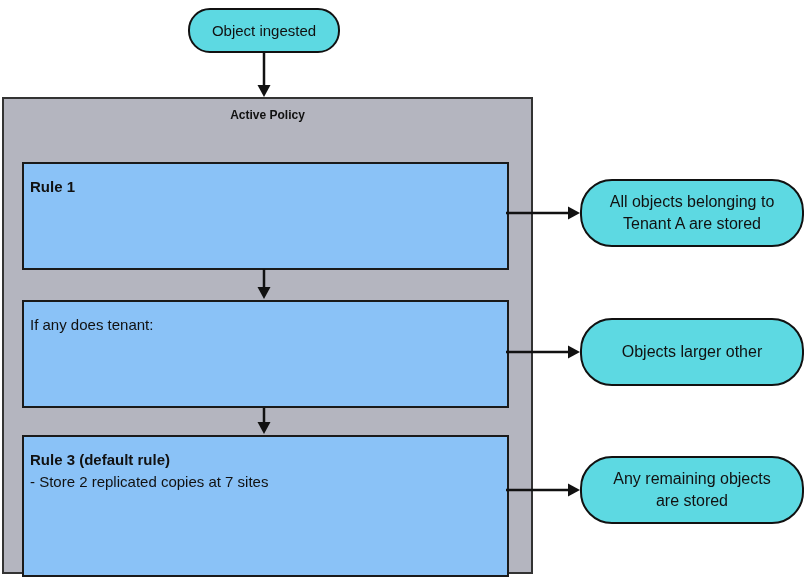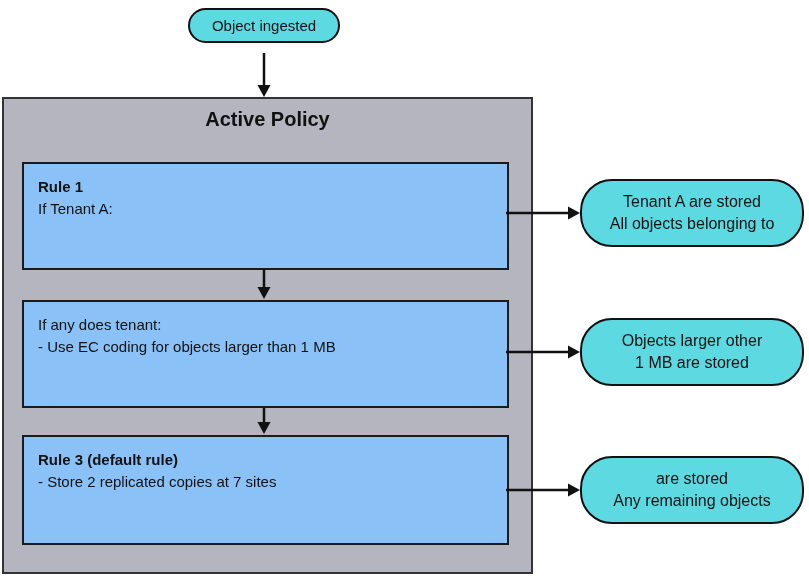--- a/index.html
+++ b/index.html
@@ -20,53 +20,53 @@
     display: flex;
     align-items: center;
     justify-content: center;
     text-align: center;
     box-sizing: border-box;
     font-size: 16px;
     line-height: 22px;
   }
   .start-pill {
     left: 188px; top: 8px;
-    width: 152px; height: 35px;
+    width: 152px; height: 45px;
     border-radius: 22px;
     font-size: 15px;
   }
   .result-pill {
     left: 580px;
     width: 224px; height: 68px;
     border-radius: 32px;
   }
   .result-pill span { display: block; }
   .policy-box {
     position: absolute;
     left: 2px; top: 97px;
     width: 531px; height: 477px;
     background: #b4b5bf;
     border: 2px solid #333333;
     box-sizing: border-box;
   }
   .policy-title {
     text-align: center;
     font-weight: bold;
-    font-size: 20px;
+    font-size: 12px;
     margin-top: 9px;
   }
   .rule-box {
     position: absolute;
     left: 18px;
     width: 487px;
     height: 108px;
     background: #8ac2f7;
     border: 2px solid #1a1a1a;
     box-sizing: border-box;
-    padding: 12px 14px;
+    padding: 12px 6px;
     font-size: 15px;
     line-height: 22px;
   }
   .rule-title { font-weight: bold; }
   .arrow-layer {
     position: absolute;
     left: 0; top: 0;
     width: 809px; height: 580px;
     pointer-events: none;
   }
@@ -78,52 +78,49 @@
 
   <div class="pill start-pill">
     <span>Object ingested</span>
   </div>
 
   <div class="policy-box">
     <div class="policy-title">Active Policy</div>
 
     <div class="rule-box" style="top:63px;">
       <div class="rule-title">Rule 1</div>
-      <div>If Tenant A:</div>
     </div>
 
     <div class="rule-box" style="top:201px;">
       <div>If any does tenant:</div>
-      <div>- Use EC coding for objects larger than 1 MB</div>
     </div>
 
-    <div class="rule-box" style="top:336px; height:110px;">
+    <div class="rule-box" style="top:336px; height:142px;">
       <div class="rule-title">Rule 3 (default rule)</div>
       <div>- Store 2 replicated copies at 7 sites</div>
     </div>
   </div>
 
   <div class="pill result-pill" style="top:179px;">
     <div>
+      <span>All objects belonging to</span>
       <span>Tenant A are stored</span>
-      <span>All objects belonging to</span>
     </div>
   </div>
 
   <div class="pill result-pill" style="top:318px;">
     <div>
       <span>Objects larger other</span>
-      <span>1 MB are stored</span>
     </div>
   </div>
 
   <div class="pill result-pill" style="top:456px;">
     <div>
+      <span>Any remaining objects</span>
       <span>are stored</span>
-      <span>Any remaining objects</span>
     </div>
   </div>
 
   <svg class="arrow-layer" viewBox="0 0 809 580" aria-hidden="true">
 
     <line x1="264" y1="53" x2="264" y2="86" stroke="#111111" stroke-width="2.5"></line>
     <polygon points="264,97 257.5,85 270.5,85" fill="#111111"></polygon>
 
     <line x1="264" y1="269" x2="264" y2="288" stroke="#111111" stroke-width="2.5"></line>
     <polygon points="264,299 257.5,287 270.5,287" fill="#111111"></polygon>

